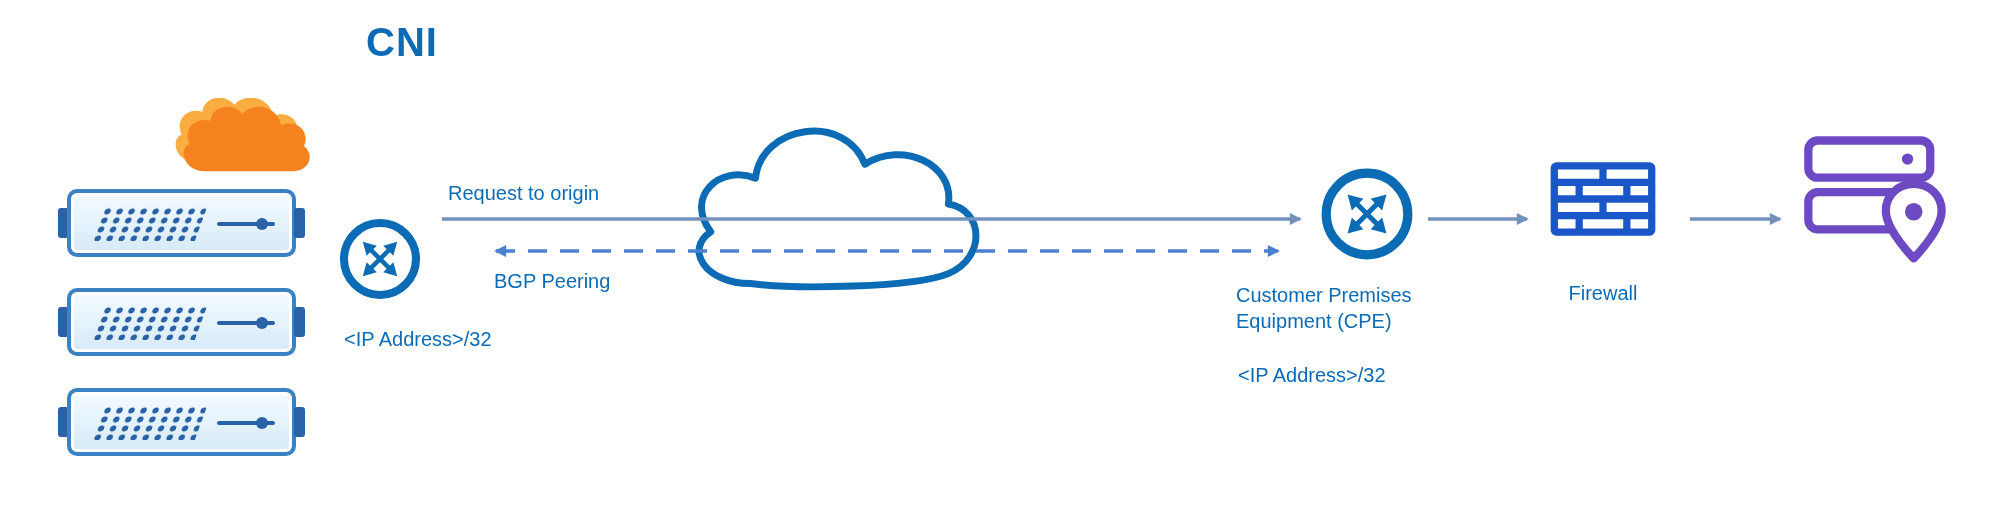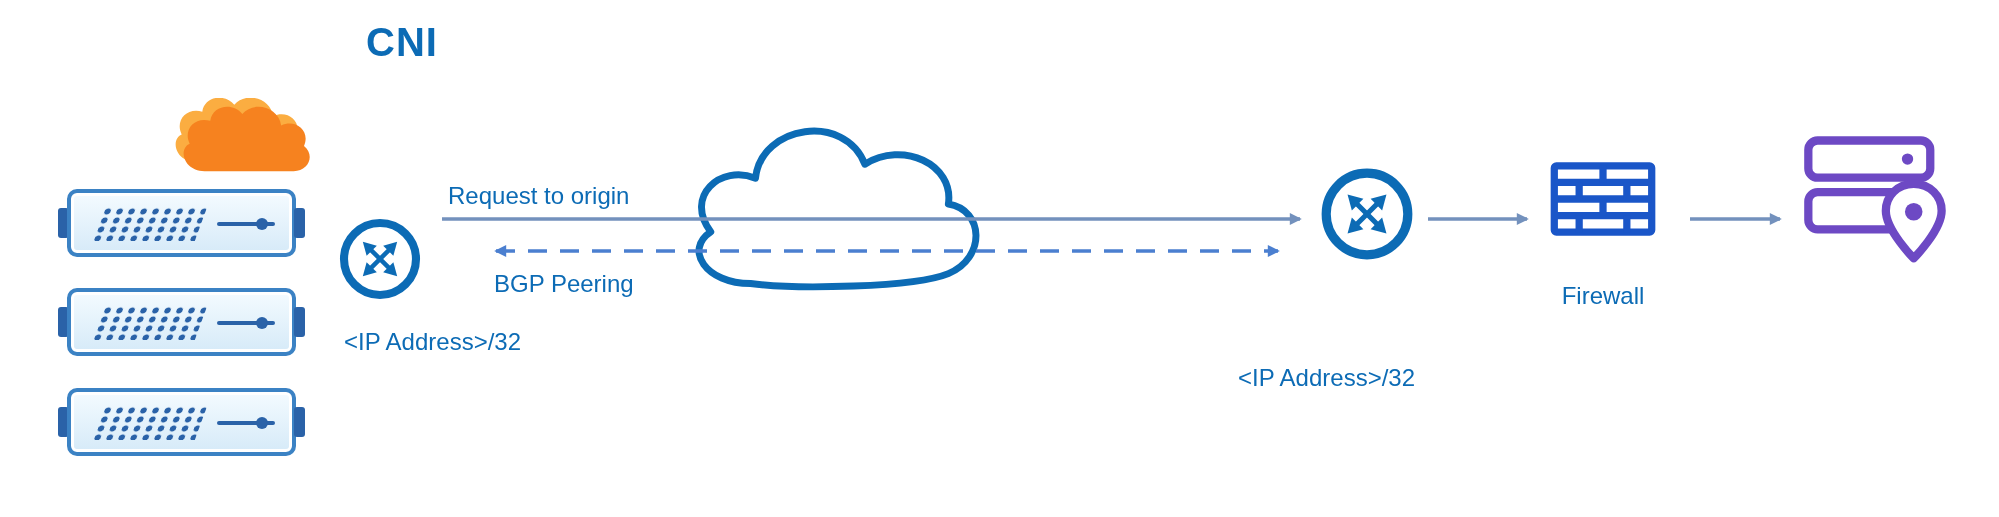--- a/index.html
+++ b/index.html
@@ -2,21 +2,21 @@
 <html style="--blue: #0c6bb5; --line: #7391bd; --dash: #4b7fd0; --fw: #1a56c8; --purple: #6d49c4; --orange: #f6821f; --orangeLight: #fbad41; --navy: #2a62a8; --border: #3b82c4; --brand: #3d3f44;"><head>
 <meta charset="utf-8">
 <style>
   html,body{margin:0;padding:0;background:#fff;}
   .canvas{
     position:relative;width:1999px;height:517px;background:#fff;overflow:hidden;
     font-family:"Liberation Sans", sans-serif;
   }
   .abs{position:absolute;}
   .label{
-    position:absolute;color:var(--blue);font-size:24px;font-weight:500;
+    position:absolute;color:var(--blue);font-size:20px;font-weight:500;
     white-space:nowrap;line-height:1.3;
   }
   .label.center{text-align:center;}
   .label.pre{white-space:pre-line;}
   .title{
     position:absolute;color:var(--blue);font-size:40px;font-weight:600;letter-spacing:1px;
   }
   .brand{
     position:absolute;color:var(--brand);font-weight:700;font-size:26px;letter-spacing:4px;
     white-space:nowrap;
@@ -158,16 +158,18 @@
       <rect x="10" y="60" width="118" height="36" rx="9"></rect>
     </g>
     <circle cx="106" cy="28" r="5.5" style="fill:var(--purple)"></circle>
     <path d="M112 52 c-16 0 -27 12 -27 26 c0 19 27 46 27 46 c0 0 27 -27 27 -46 c0 -14 -11 -26 -27 -26 z" fill="#ffffff" style="stroke:var(--purple)" stroke-width="8" stroke-linejoin="round"></path>
     <circle cx="112" cy="79" r="8.5" style="fill:var(--purple)"></circle>
   </svg>
 
   <div class="label" style="left:448px;top:180px;">Request to origin</div>
   <div class="label" style="left:494px;top:268px;">BGP Peering</div>
   <div class="label" style="left:344px;top:326px;">&lt;IP Address&gt;/32</div>
+  <div class="label pre" style="left:1236px;top:282px;">Customer Premises
+Equipment (CPE)</div>
   <div class="label" style="left:1238px;top:362px;">&lt;IP Address&gt;/32</div>
   <div class="label center" style="left:1546px;top:280px;width:114px;">Firewall</div>
 
 </div>
 
 </body></html>

